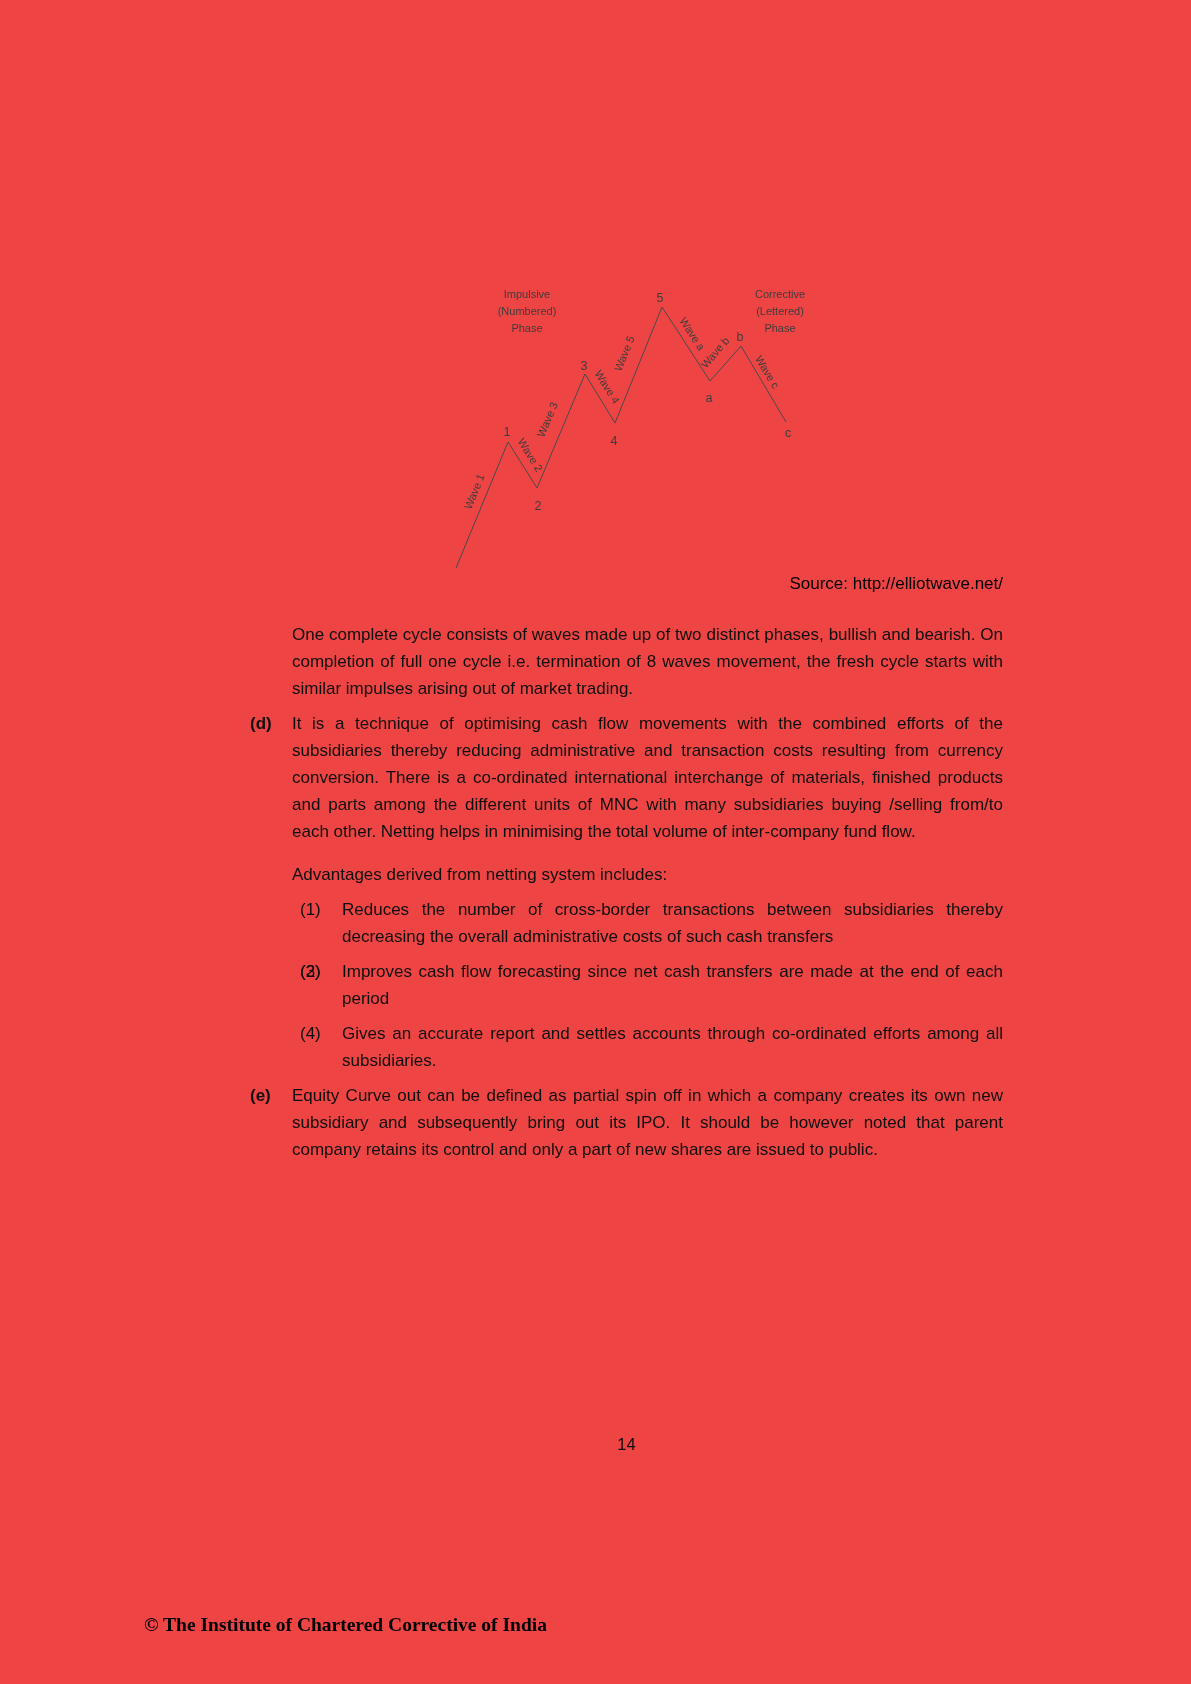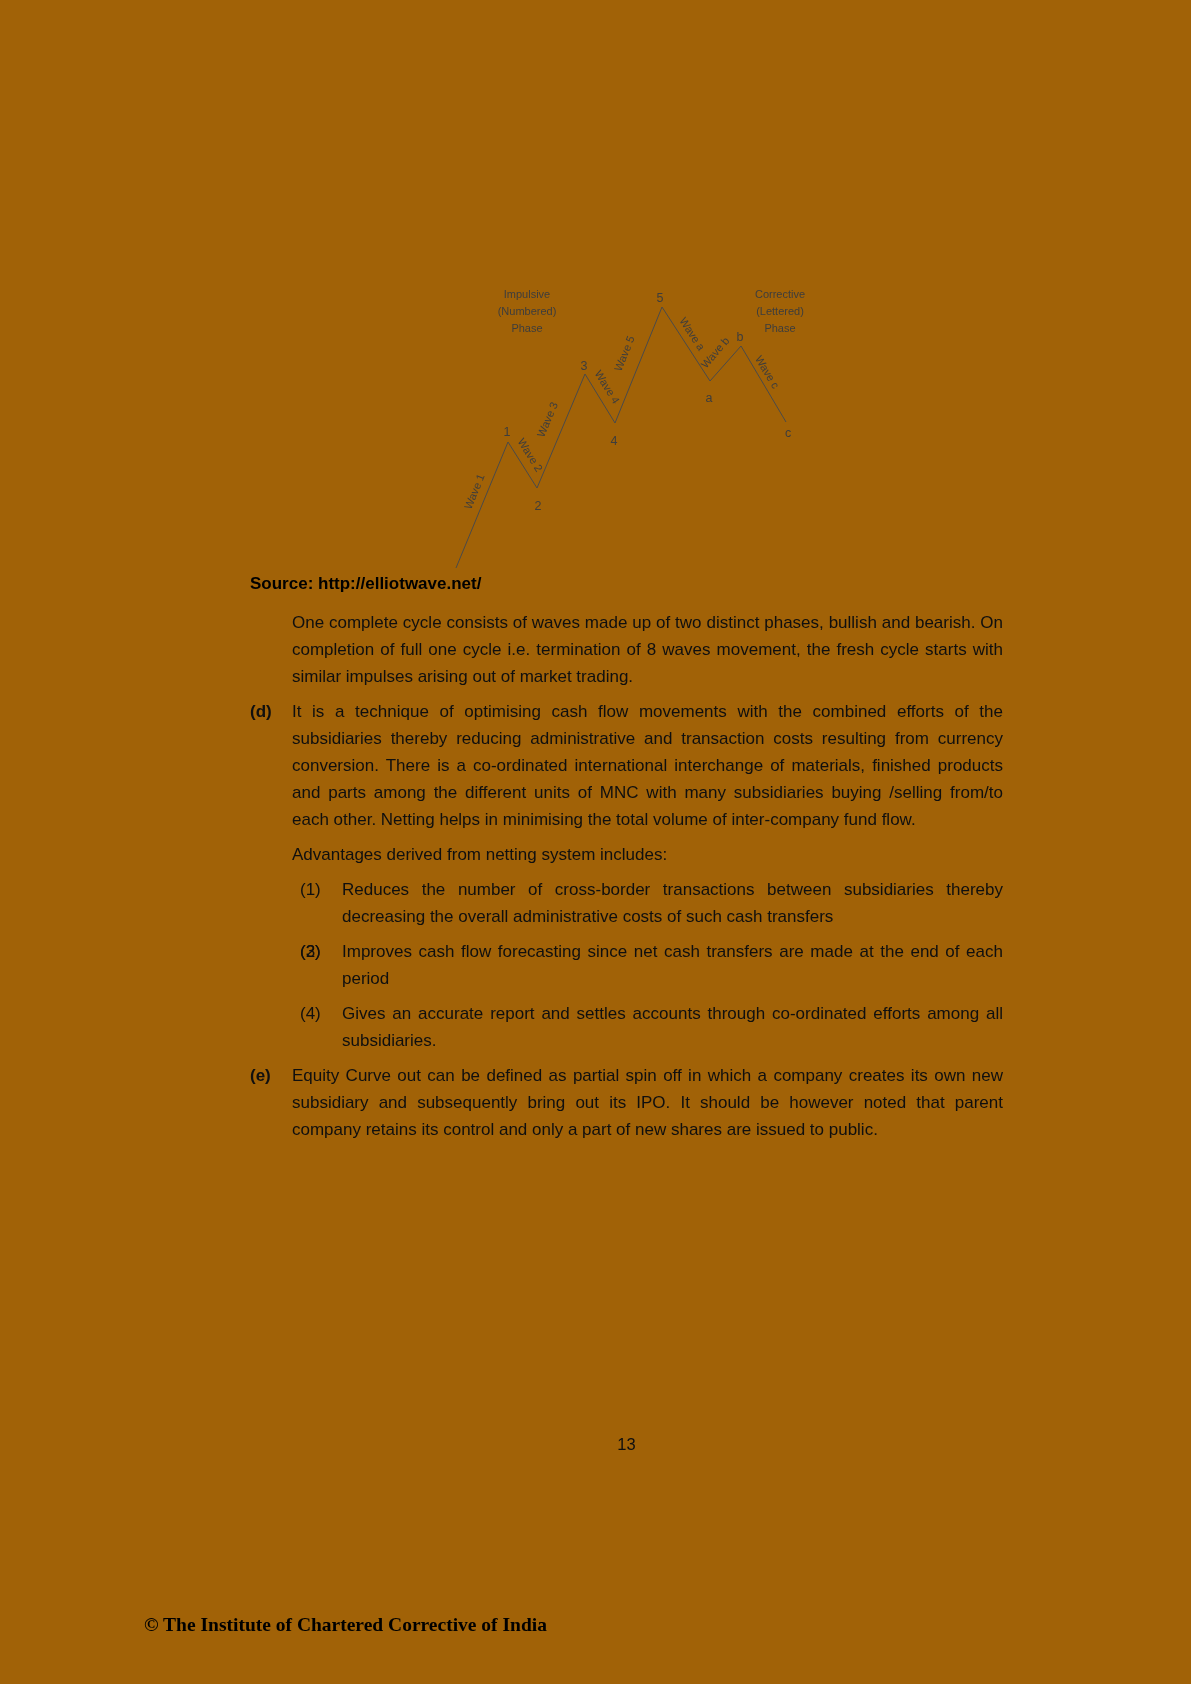--- a/index.html
+++ b/index.html
@@ -1,49 +1,49 @@
 <!DOCTYPE html>
 <html><head>
 <meta charset="utf-8">
 <style>
   * { box-sizing: border-box; }
   html, body { margin: 0; padding: 0; background: #ffffff; }
   .page {
     position: relative;
     width: 1191px;
     height: 1684px;
-    background: #a16207;
+    background: #ef4444;
     font-family: "Liberation Sans", sans-serif;
     color: #111111;
     overflow: hidden;
   }
   .figure { position: absolute; left: 415px; top: 258px; width: 400px; height: 315px; }
   .figure svg text {
     font-family: "Liberation Sans", sans-serif;
     font-size: 11px;
     fill: #3d3d3d;
   }
   .figure svg text.vlabel { font-size: 12.5px; }
   .caption {
     position: absolute;
     left: 250px; top: 574px; width: 753px;
-    text-align: left;
-    font-weight: bold;
+    text-align: right;
+    font-weight: normal;
     font-size: 17px;
     color: #000;
   }
   .content {
     position: absolute;
     left: 250px; top: 605px; width: 753px;
     font-size: 17px;
     line-height: 27px;
     text-align: justify;
     color: #0f0f0f;
   }
-  .para { margin: 4px 0 8px 42px; }
+  .para { margin: 16px 0 8px 42px; }
   .item { position: relative; margin: 0 0 8px 0; }
   .item .ilabel { position: absolute; left: 0; top: 0; font-weight: bold; }
   .item .itext { margin-left: 42px; }
   .adv { position: relative; margin: 0 0 8px 0; }
   .adv .num { position: absolute; left: 50px; top: 0; }
   .adv .atext { margin-left: 92px; }
   .pageno {
     position: absolute;
     left: 250px; top: 1435px; width: 753px;
     text-align: center;
@@ -136,17 +136,17 @@
     </div>
 
     <div class="item">
       <span class="ilabel">(e)</span>
       <div class="itext">Equity Curve out can be defined as partial spin off in which a company creates its own new subsidiary and subsequently bring out its IPO. It should be however noted that parent company retains its control and only a part of new shares are issued to public.</div>
     </div>
 
 
   </div>
 
-  <div class="pageno">13</div>
+  <div class="pageno">14</div>
 
   <div class="footer">© The Institute of Chartered Corrective of India</div>
 
 </div>
 
 </body></html>

